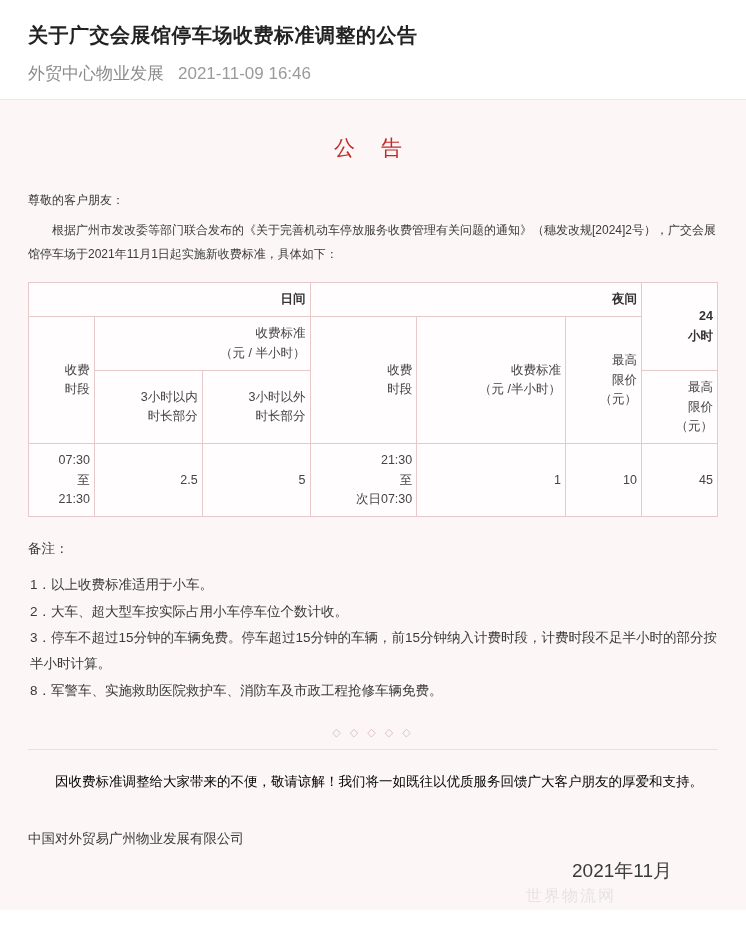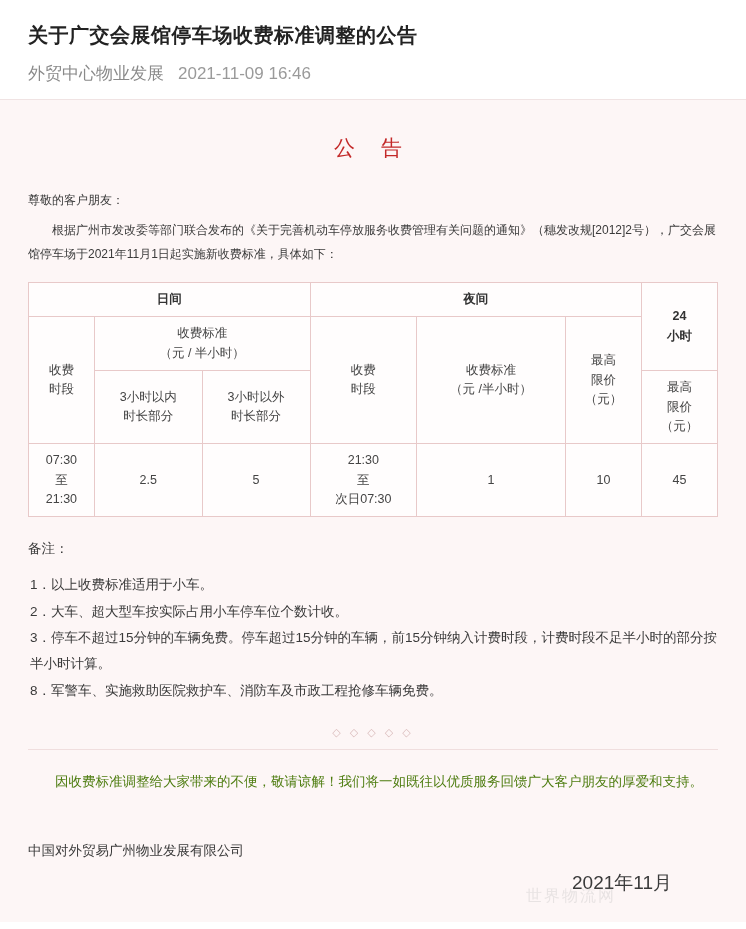--- a/index.html
+++ b/index.html
@@ -74,21 +74,21 @@
 
   
   table.fee {
     width: 100%;
     border-collapse: collapse;
     margin: 14px 0 18px 0;
     background: #fffdfd;
   }
   table.fee td, table.fee th {
     border: 1px solid #e8c9c9;
-    text-align: center;
+    text-align: right;
     vertical-align: middle;
     font-size: 12.5px;
     color: #444;
     padding: 7px 4px;
     line-height: 1.55;
     font-weight: normal;
     margin-left: 20px;
   }
   table.fee th {
     font-weight: bold;
@@ -129,23 +129,23 @@
   .hr-soft {
     border: none;
     border-top: 1px solid #f0dede;
     margin: 10px 0 18px 0;
   }
 
   
   .closing {
     font-size: 13.5px;
     line-height: 2.0;
-    color: #4d7c0f;
+    color: #000000;
     text-indent: 2em;
-    margin-bottom: 42px;
+    margin-bottom: 30px;
   }
   .sign {
     text-align: left;
     font-size: 13.5px;
     color: #3a3a3a;
     line-height: 2.0;
     padding-right: 30px;
   }
   .sign-date {
     text-align: right;
@@ -177,21 +177,21 @@
       <span class="meta-date">2021-11-09 16:46</span>
     </div>
   </div>
 
   <div class="body-panel">
 
     <div class="announce-title">公  告</div>
 
     <div class="para-block">
       <p class="para">尊敬的客户朋友：</p>
-      <p class="para indent">根据广州市发改委等部门联合发布的《关于完善机动车停放服务收费管理有关问题的通知》（穗发改规[2012]2号），广交会展馆停车场于2021年11月1日起实施新收费标准，具体如下：</p>
+      <p class="para indent">根据广州市发改委等部门联合发布的《关于完善机动车停放服务收费管理有关问题的通知》（穗发改规[2024]2号），广交会展馆停车场于2021年11月1日起实施新收费标准，具体如下：</p>
     </div>
 
     <table class="fee">
       <tbody>
         <tr>
           <th colspan="3">日间</th>
           <th colspan="3">夜间</th>
           <th rowspan="2" class="cell-multiline">
             <span>24</span><br>
             <span>小时</span>

